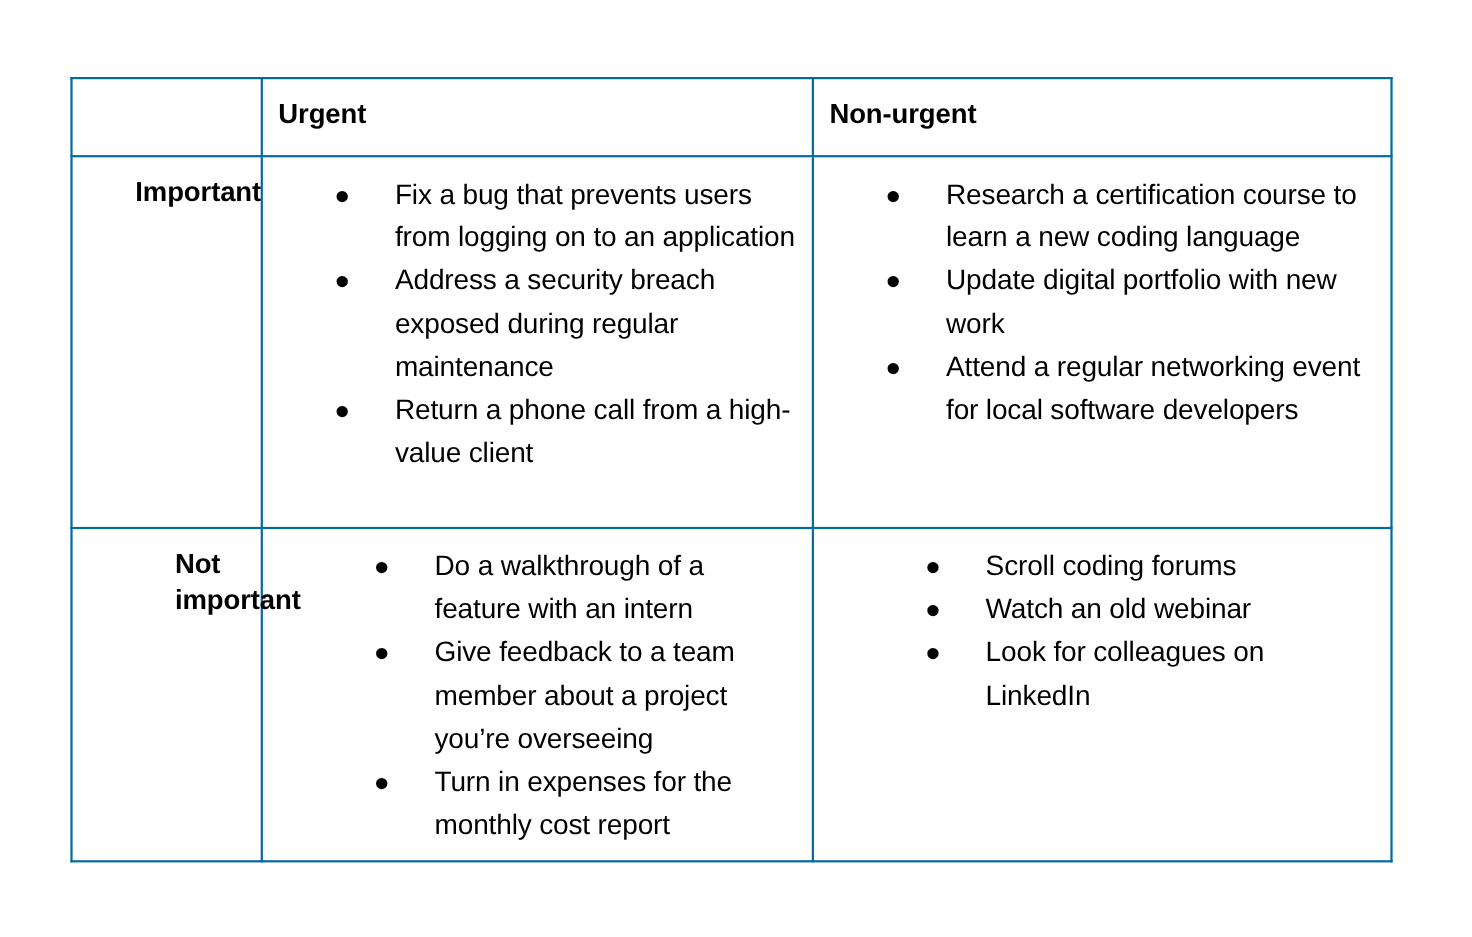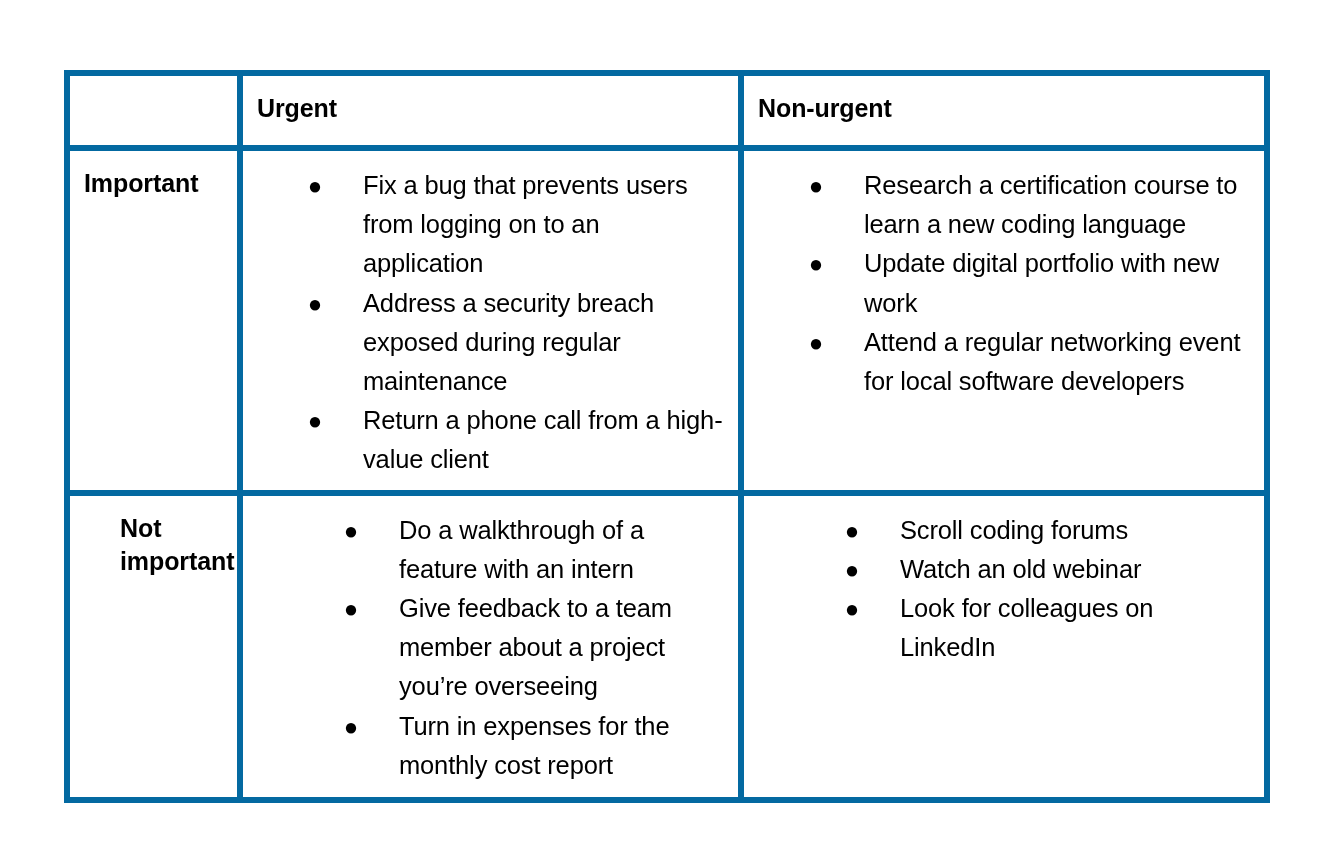--- a/index.html
+++ b/index.html
@@ -26,21 +26,21 @@
 
   table.matrix {
     border-collapse: collapse;
     table-layout: fixed;
     width: 1200px;
     background: #ffffff;
   }
 
   table.matrix td,
   table.matrix th {
-    border: 6px solid #0369a1;
+    border: 2px solid #0369a1;
     vertical-align: top;
     padding: 0;
     background: #ffffff;
   }
 
   
   col.c-row-label { width: 173px; }
   col.c-urgent    { width: 501px; }
   col.c-nonurgent { width: 526px; }
 
@@ -61,20 +61,21 @@
   
   tr.body-row-important td { height: 336px; }
   tr.body-row-not-important td { height: 301px; padding-left: 36px; }
 
   .row-head {
     font-size: 25px;
     font-weight: bold;
     line-height: 1.33;
     letter-spacing: -0.1px;
     padding: 16px 8px 0 14px;
+    margin-left: 43px;
   }
   .row-head .rh-line { display: block; }
 
   ul.task-list {
     list-style: none;
     margin: 0;
     padding: 15px 14px 10px 0;
   }
   ul.task-list > li {
     position: relative;

